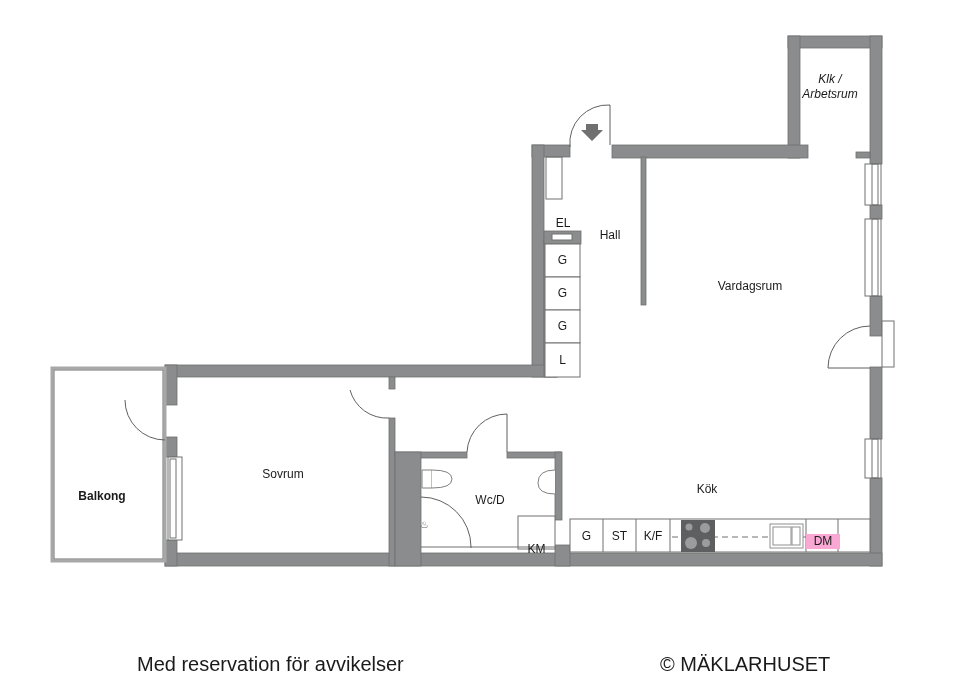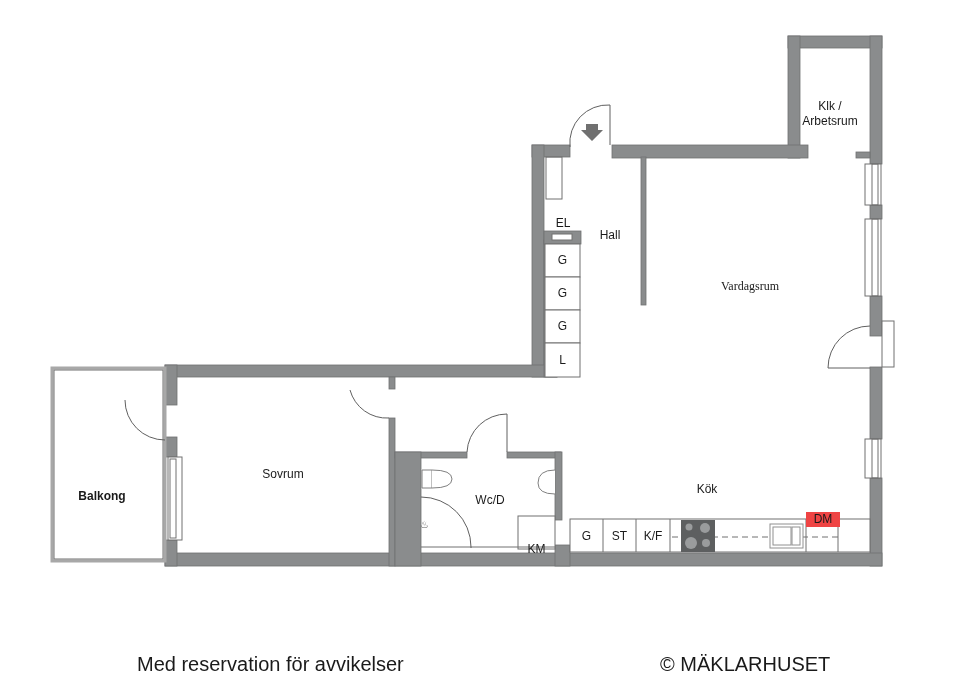--- a/index.html
+++ b/index.html
@@ -119,36 +119,36 @@
 
   <g fill="#fff" stroke="#808080" stroke-width="1">
     <path d="M422 470 L432 470 L432 488 L422 488 Z"></path>
     <path d="M432 470 Q452 470 452 479 Q452 488 432 488"></path>
   </g>
 
   <path d="M555 470 Q538 470 538 483 Q538 494 555 494" fill="#fff" stroke="#808080"></path>
   <text x="420" y="528" font-size="10" fill="#606060">♨</text>
 </svg>
 
-<div class="lbl" style="left:790px;top:99px;width:80px;">
+<div class="lbl" style="left:790px;top:72px;width:80px;font-style:italic;">
   <div>Klk /</div>
   <div>Arbetsrum</div>
 </div>
 <div class="lbl" style="left:590px;top:228px;width:40px;">Hall</div>
-<div class="lbl" style="left:700px;top:279px;width:100px;font-family:Liberation Serif, serif;">Vardagsrum</div>
+<div class="lbl" style="left:700px;top:279px;width:100px;">Vardagsrum</div>
 <div class="lbl" style="left:62px;top:489px;width:80px;font-weight:bold;">Balkong</div>
 <div class="lbl" style="left:243px;top:467px;width:80px;text-align:center;">Sovrum</div>
 <div class="lbl" style="left:465px;top:493px;width:50px;">Wc/D</div>
 <div class="lbl" style="left:687px;top:482px;width:40px;">Kök</div>
 
 <div class="lbl" style="left:548px;top:216px;width:30px;">EL</div>
 <div class="lbl" style="left:545px;top:253px;width:35px;">G</div>
 <div class="lbl" style="left:545px;top:286px;width:35px;">G</div>
 <div class="lbl" style="left:545px;top:319px;width:35px;">G</div>
 <div class="lbl" style="left:545px;top:353px;width:35px;">L</div>
 <div class="lbl" style="left:518px;top:542px;width:37px;">KM</div>
 <div class="lbl" style="left:570px;top:529px;width:33px;">G</div>
 <div class="lbl" style="left:603px;top:529px;width:33px;">ST</div>
 <div class="lbl" style="left:636px;top:529px;width:34px;">K/F</div>
-<div class="lbl" style="left:806px;top:512px;width:34px;background:#ef4444;">DM</div>
+<div class="lbl" style="left:806px;top:534px;width:34px;background:#f9a8d4;">DM</div>
 
 <div class="foot" style="left:137px;">Med reservation för avvikelser</div>
 <div class="foot" style="left:660px;text-align:right;">© MÄKLARHUSET</div>
 
 </body></html>

